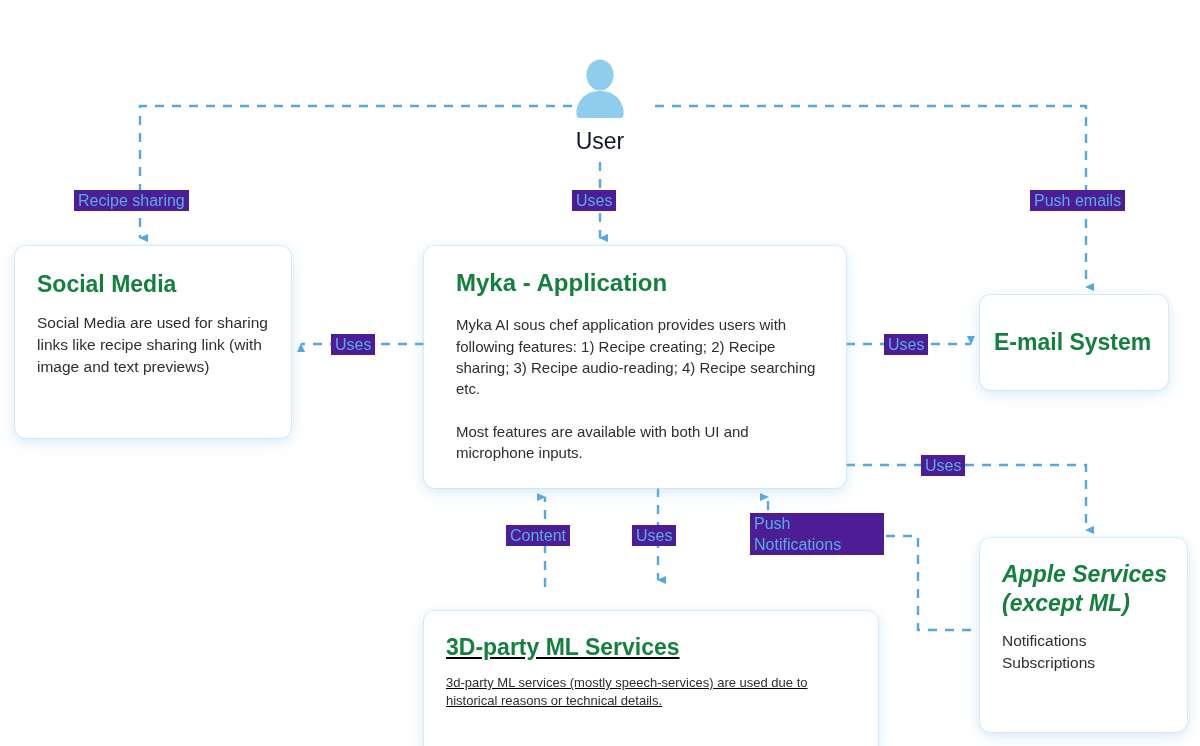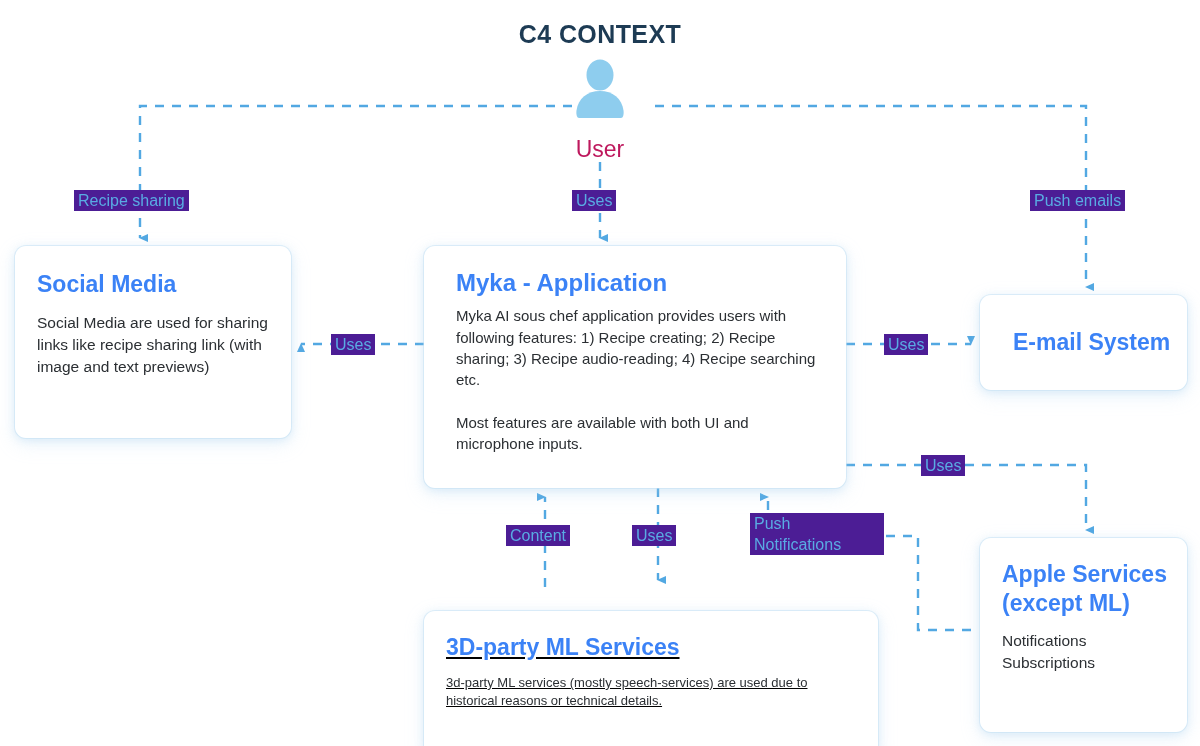--- a/index.html
+++ b/index.html
@@ -38,21 +38,21 @@
     position: absolute;
     background: #ffffff;
     border-radius: 11px;
     box-shadow: 0 0 0 1px rgba(198, 226, 244, .55),
                 0 2px 10px rgba(150, 200, 235, .30),
                 0 6px 20px rgba(170, 210, 240, .22);
     box-sizing: border-box;
     overflow: hidden;
   }
   .node-title {
-    color: #3b82f6;
+    color: #15803d;
     font-weight: bold;
     line-height: 1.26;
   }
   .node-desc {
     color: #2b2f33;
     line-height: 1.42;
     white-space: pre-line;
   }
 
   
@@ -63,63 +63,63 @@
   }
   #node-social .node-title { font-size: 23px; margin: 0 0 13px 0; }
   #node-social .node-desc  { font-size: 15.5px; }
 
   
   #node-myka {
     left: 424px; top: 246px;
     width: 422px; height: 242px;
     padding: 22px 26px 0 32px;
   }
-  #node-myka .node-title { font-size: 24px; margin: 0 0 7px 0; }
+  #node-myka .node-title { font-size: 24px; margin: 0 0 16px 0; }
   #node-myka .node-desc  { font-size: 15px; }
 
   
   #node-email {
     left: 980px; top: 295px;
-    width: 207px; height: 95px;
-    display: flex; align-items: center; padding-left: 33px;
+    width: 188px; height: 95px;
+    display: flex; align-items: center; padding-left: 14px;
   }
   #node-email .node-title { font-size: 23px; }
 
   
   #node-ml {
     left: 424px; top: 611px;
     width: 454px; height: 145px;
     padding: 22px 24px 0 22px;
     text-decoration: underline;
   }
   #node-ml .node-title { font-size: 23px; margin: 0 0 12px 0; }
   #node-ml .node-desc  { font-size: 13px; }
 
   
   #node-apple {
     left: 980px; top: 538px;
     width: 207px; height: 194px;
     padding: 22px 18px 0 22px;
   }
-  #node-apple .node-title { font-size: 23px; margin: 0 0 12px 0; }
+  #node-apple .node-title { font-size: 23px; margin: 0 0 12px 0; font-style: italic; }
   #node-apple .node-desc  { font-size: 15.5px; }
 
   
   #actor-user {
     position: absolute;
     left: 545px; top: 58px;
     width: 110px;
     text-align: center;
   }
   #actor-user .actor-icon { display: block; margin: 0 auto; }
   #actor-user .actor-label {
     display: block;
-    margin-top: 12px;
+    margin-top: 4px;
     font-size: 23px;
-    color: #be185d;
+    color: #0f172a;
   }
 
   
   #wires {
     position: absolute;
     left: 0; top: 0;
     width: 1200px; height: 746px;
     pointer-events: none;
   }
 
@@ -142,21 +142,20 @@
   #lbl-uses-apple     { left: 921px; top: 455px; }
   #lbl-content        { left: 506px; top: 525px; }
   #lbl-uses-ml        { left: 632px; top: 525px; }
   #lbl-push-notif     { left: 750px; top: 513px; width: 126px; }
 </style>
 </head>
 <body>
 
 <div id="canvas">
 
-  <div class="diagram-title">C4 CONTEXT</div>
 
   <svg id="wires" viewBox="0 0 1200 746" width="1200" height="746" xmlns="http://www.w3.org/2000/svg">
     <defs>
       <marker id="arrow-down" markerWidth="10" markerHeight="10" refX="5" refY="8" orient="auto" markerUnits="userSpaceOnUse">
         <path d="M1,0 L9,0 L5,9 Z" fill="#52a8e2"></path>
       </marker>
       <marker id="arrow-up" markerWidth="10" markerHeight="10" refX="5" refY="8" orient="auto" markerUnits="userSpaceOnUse">
         <path d="M1,0 L9,0 L5,9 Z" fill="#52a8e2"></path>
       </marker>
       <marker id="arrow-left" markerWidth="10" markerHeight="10" refX="5" refY="8" orient="auto" markerUnits="userSpaceOnUse">

